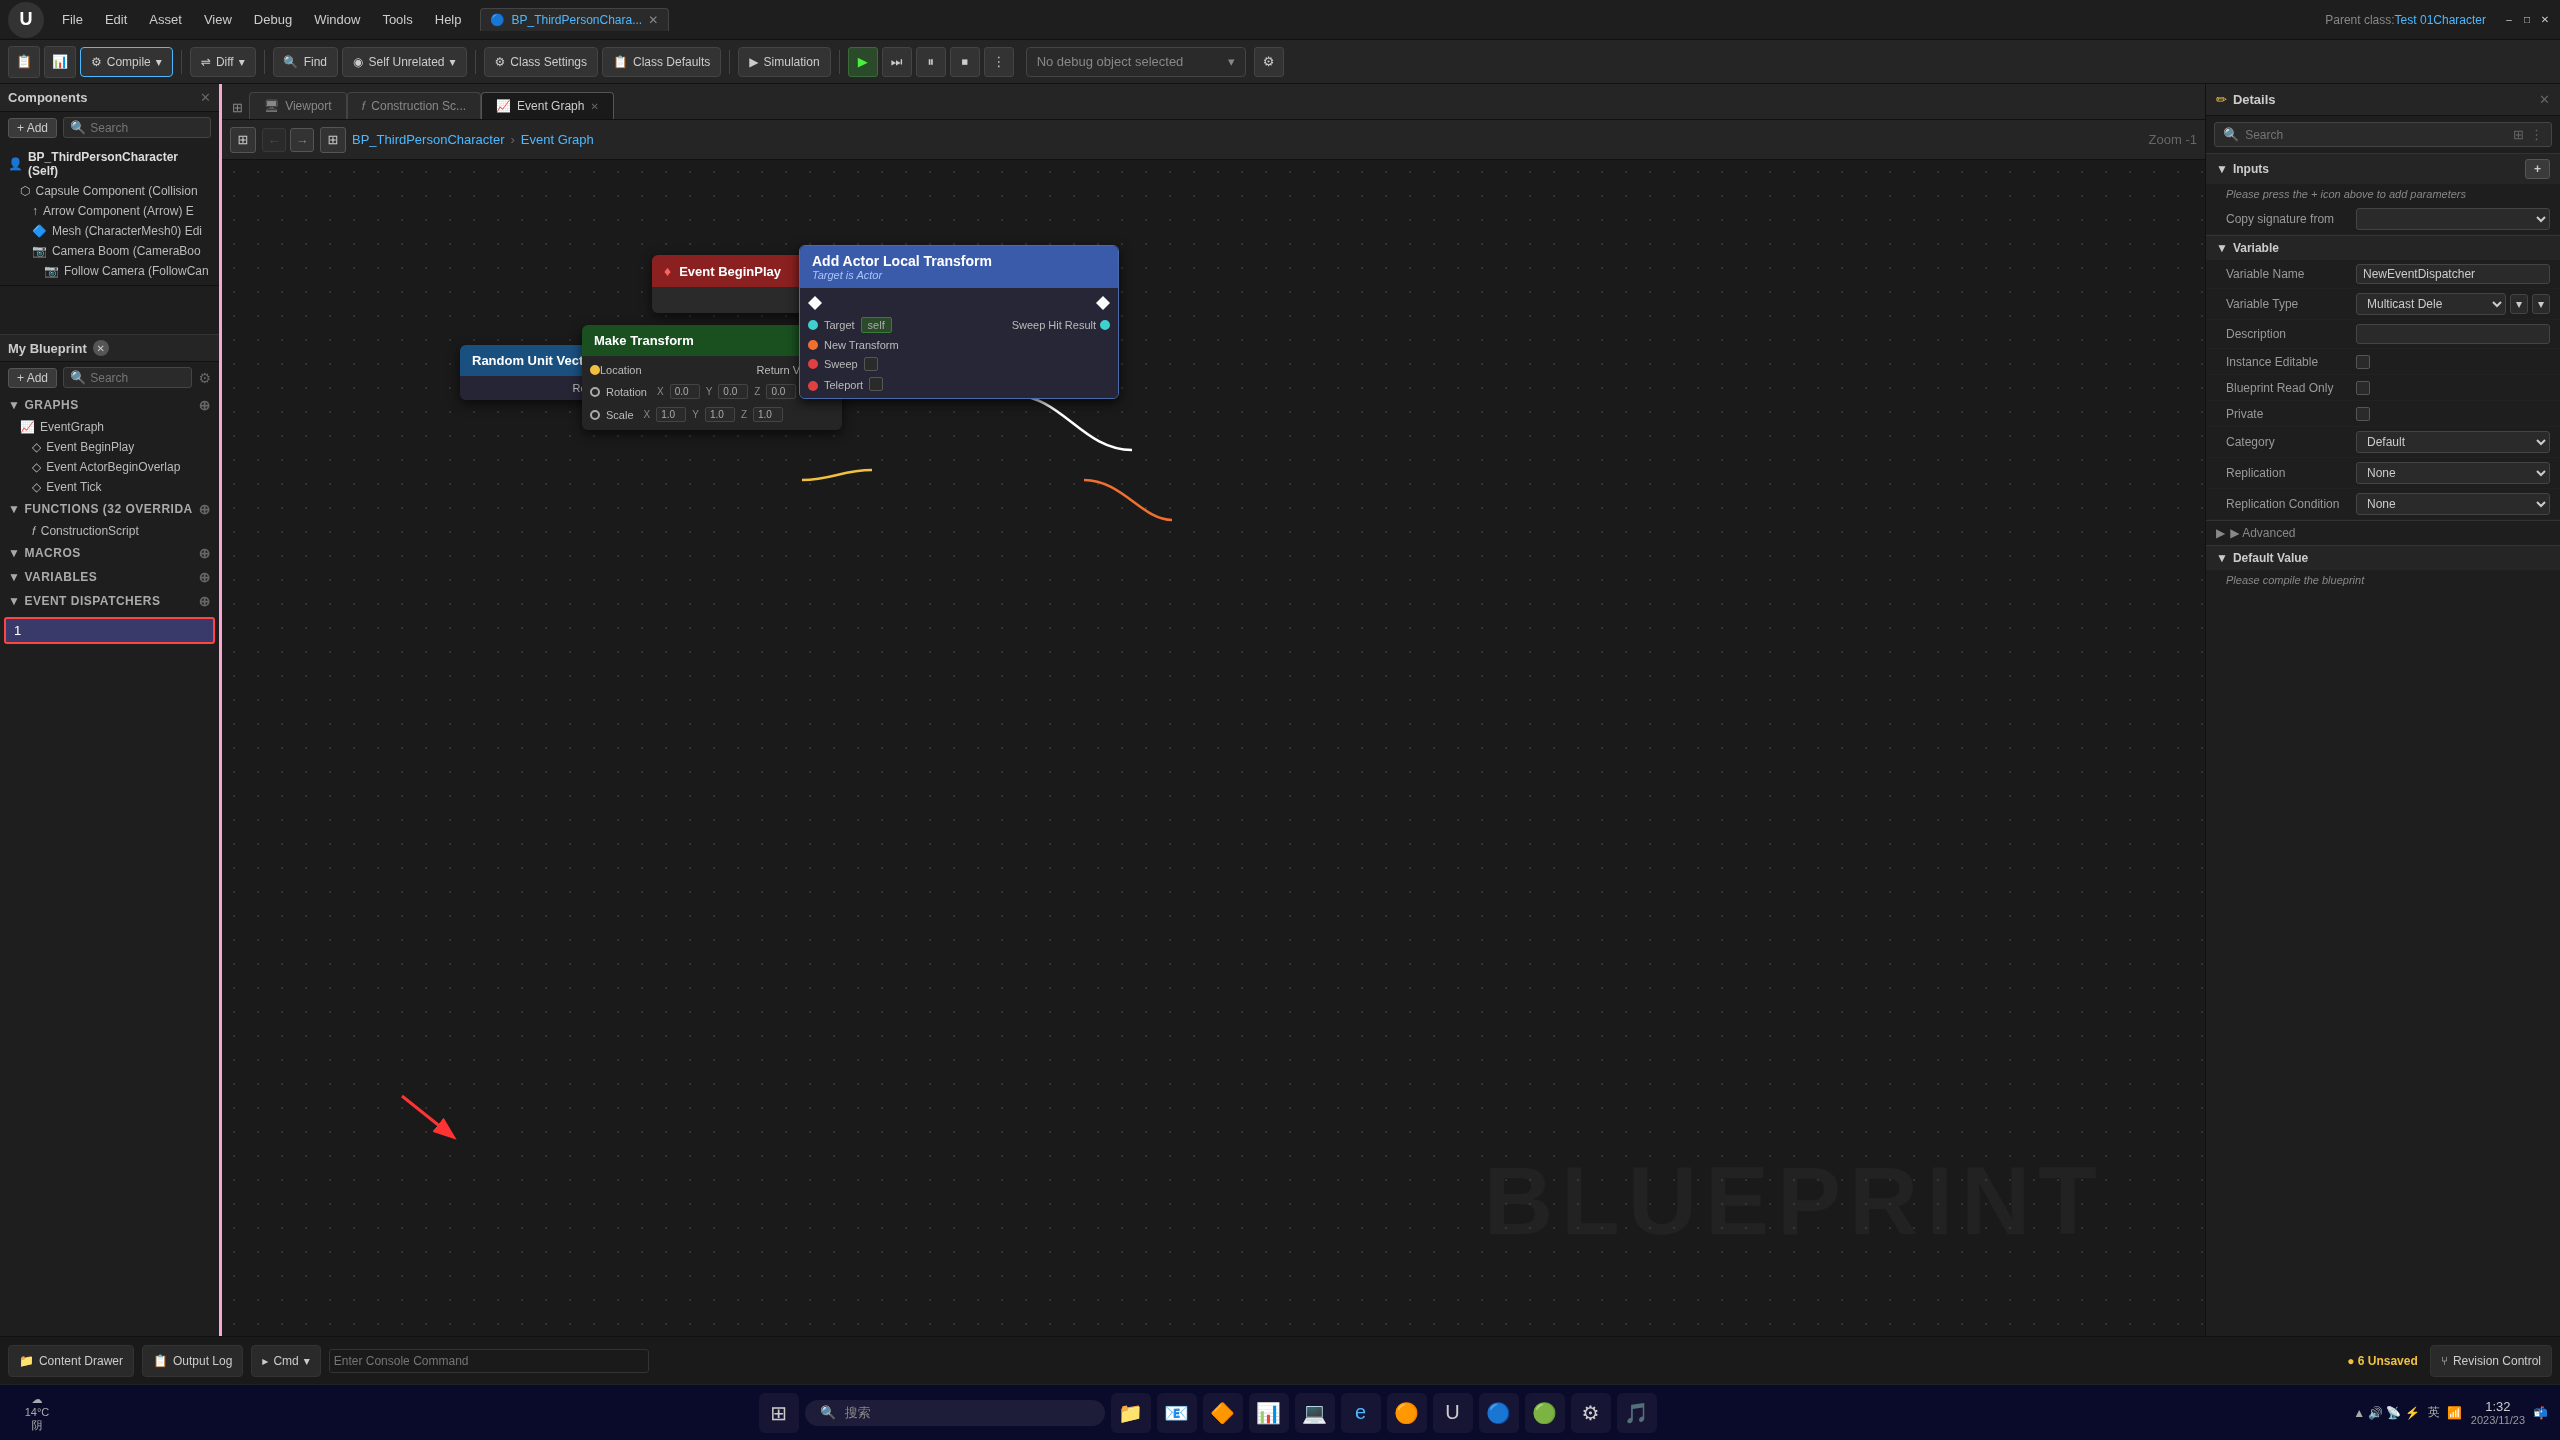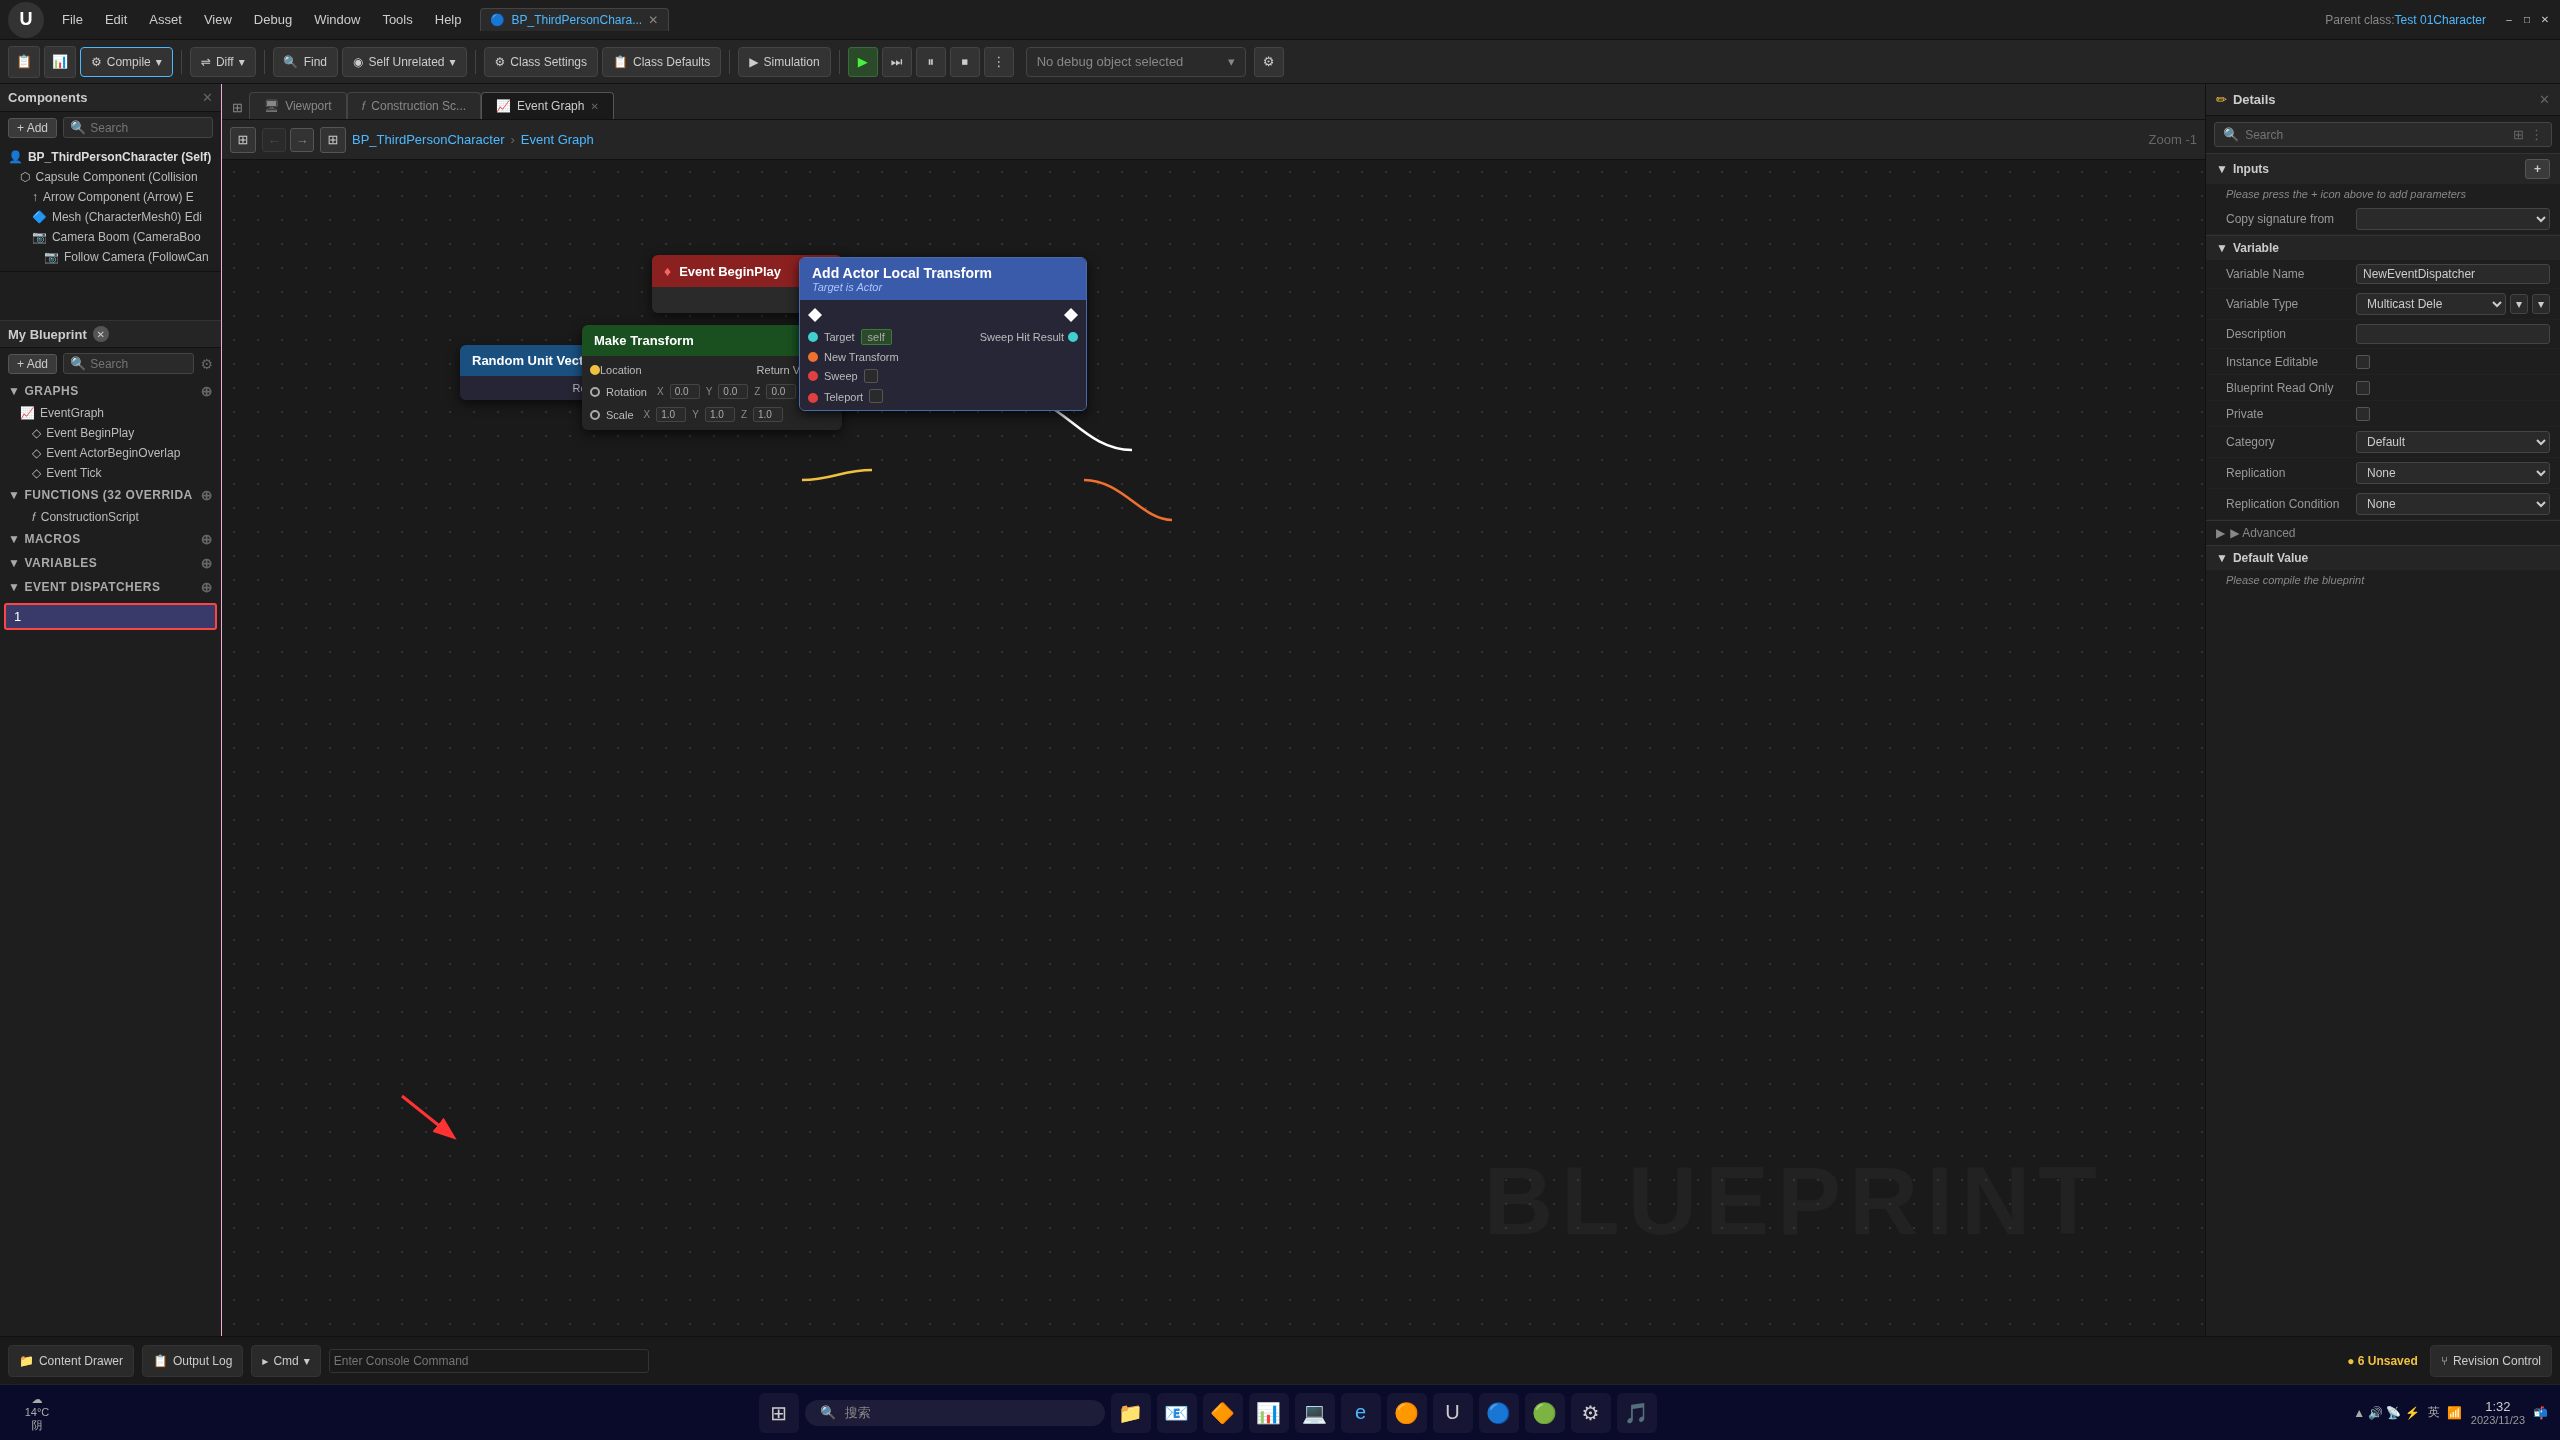--- a/index.html
+++ b/index.html
@@ -136,21 +136,21 @@
     
     .main-layout {
       display: flex;
       height: calc(100% - 84px - 48px);
     }
 
     
     .left-panel {
       width: 222px;
       background: #1e1e1e;
-      border-right: 1px solid #f9a8d4;
+      border-right: 3px solid #f9a8d4;
       display: flex;
       flex-direction: column;
       overflow: hidden;
     }
 
     
     .panel-header {
       display: flex;
       align-items: center;
       padding: 6px 8px;
@@ -374,22 +374,22 @@
     }
     .pin.yellow { background: #f0c040; border-color: #f0c040; }
     .pin.orange { background: #f07030; border-color: #f07030; }
     .pin.red { background: #e04040; border-color: #e04040; }
     .pin.cyan { background: #40d0d0; border-color: #40d0d0; }
 
     
     .add-actor-node {
       position: absolute;
       left: 577px;
-      top: 97px;
-      width: 288px;
+      top: 85px;
+      width: 320px;
       border-radius: 6px;
       overflow: hidden;
       box-shadow: 0 4px 12px rgba(0,0,0,0.7);
       border: 1px solid #4a6aaa;
     }
     .add-actor-header {
       background: #3a5aaa;
       padding: 7px 12px;
       font-size: 13px;
       font-weight: 700;

